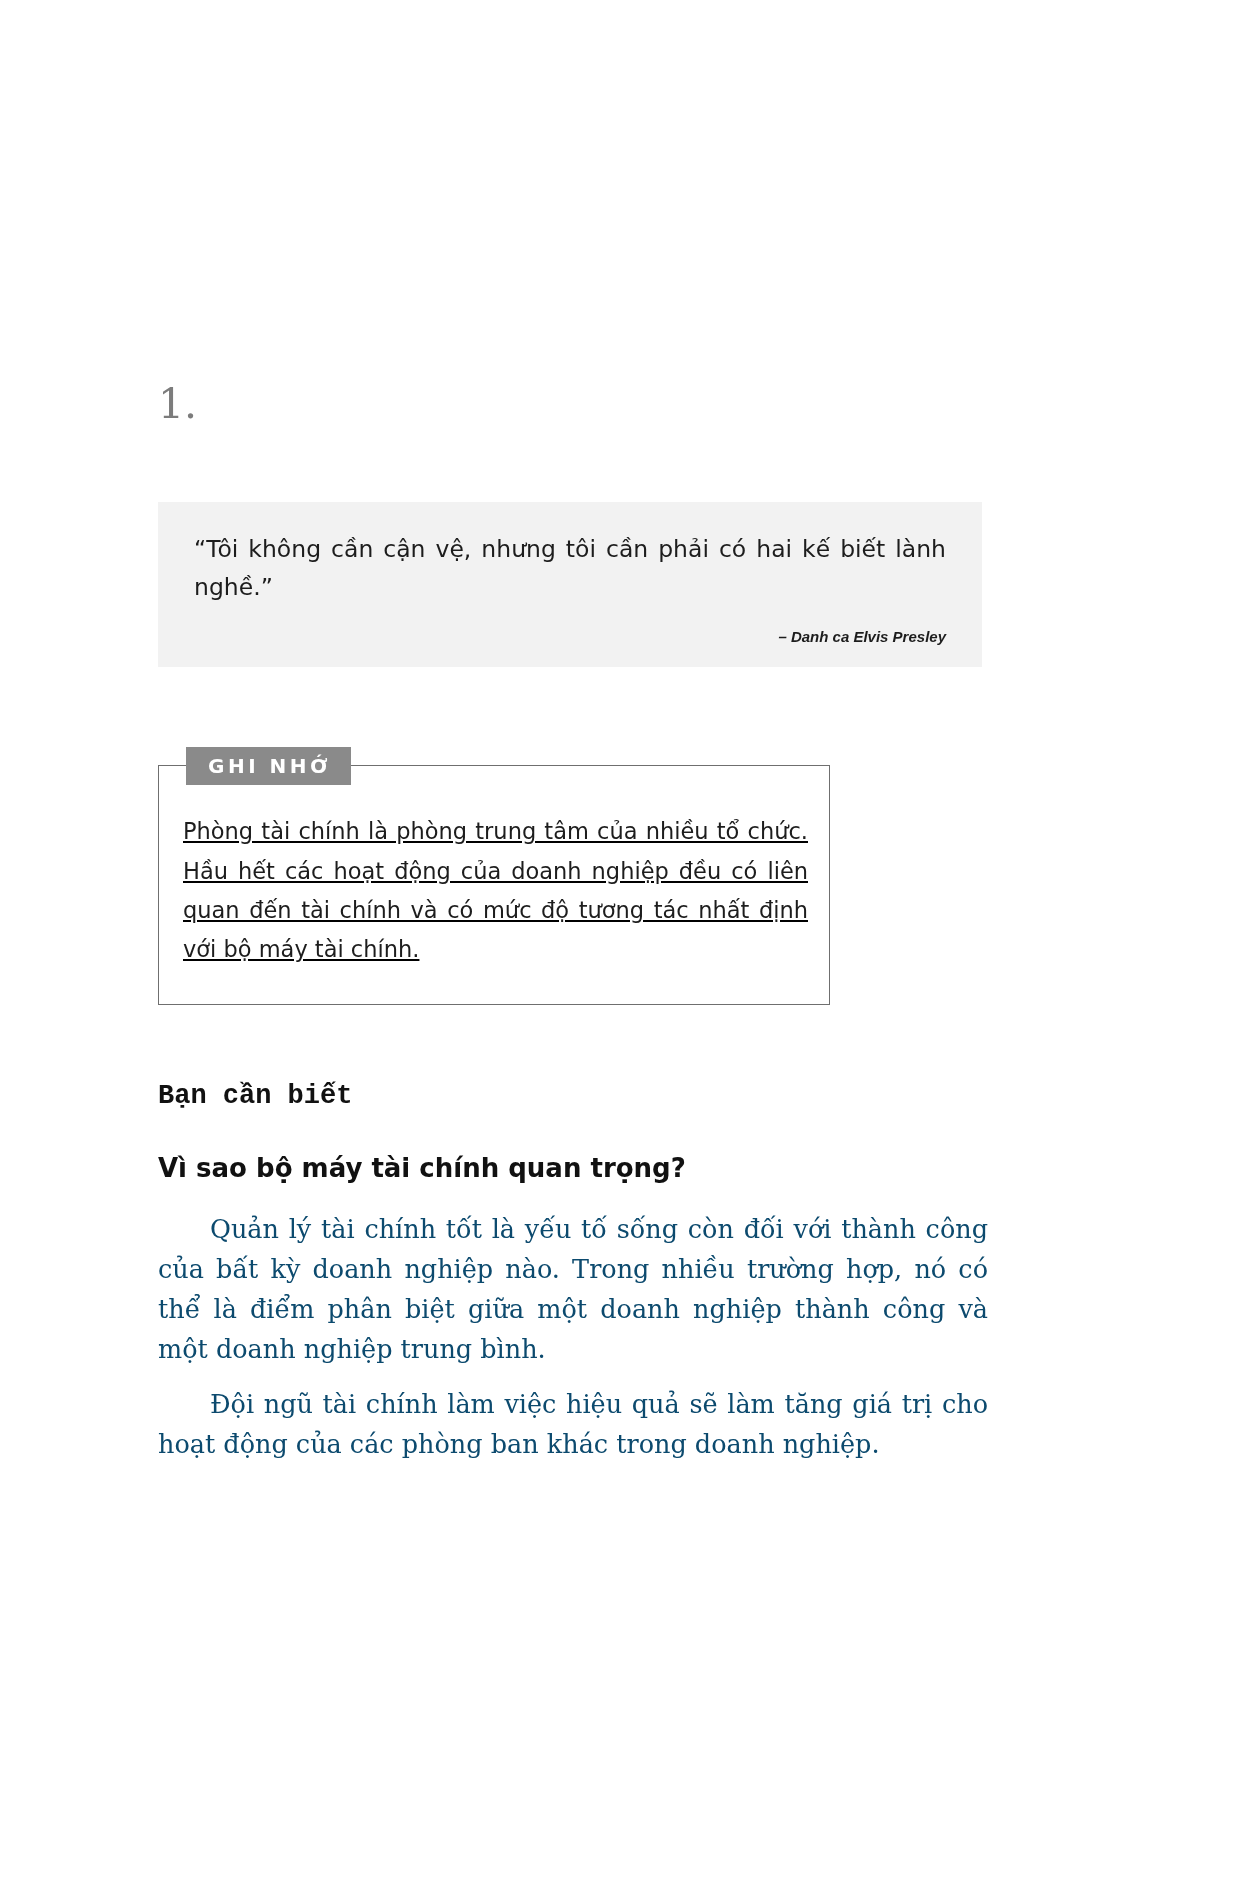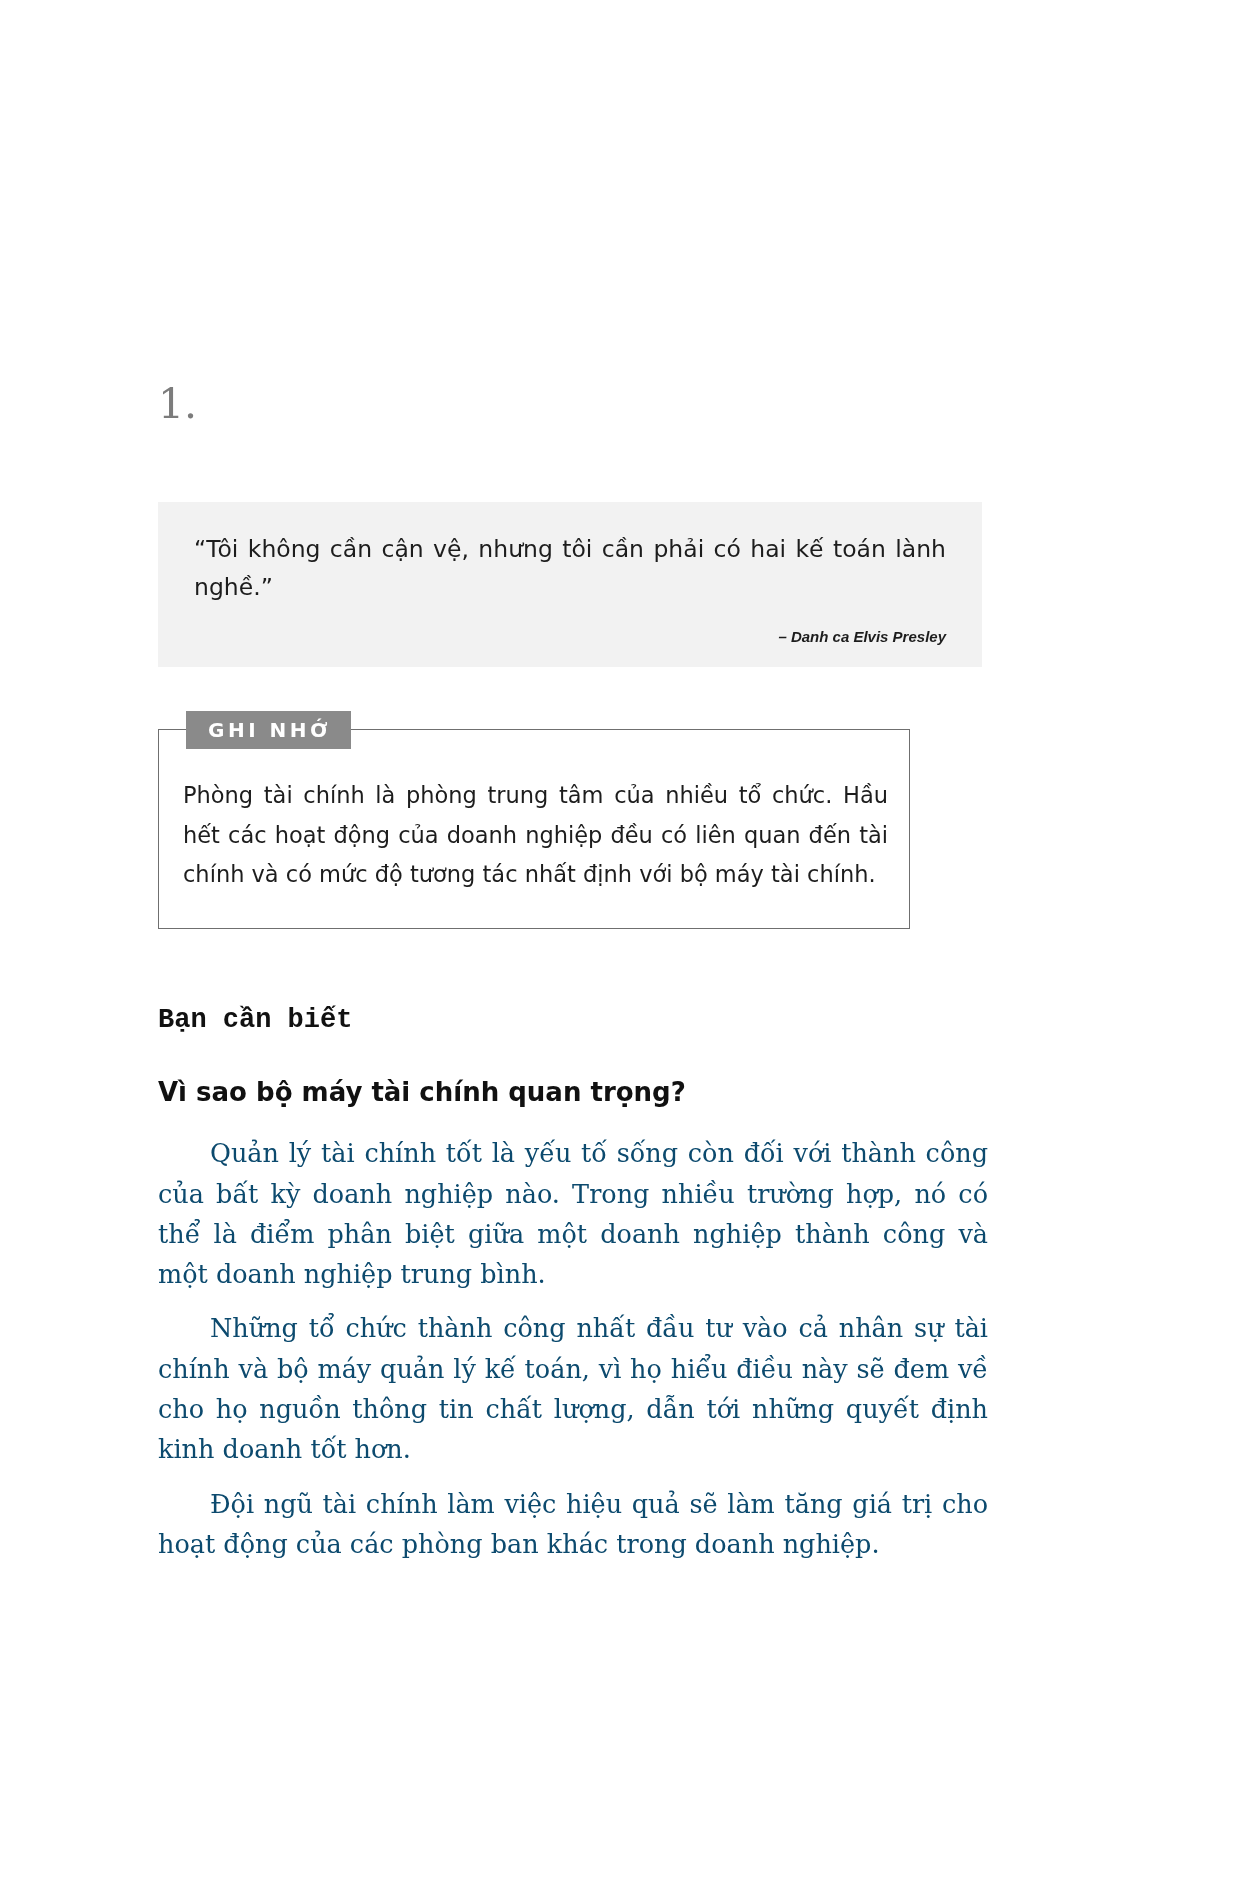--- a/index.html
+++ b/index.html
@@ -66,23 +66,24 @@
     text-align: right;
     font-family: Liberation Sans, sans-serif;
     font-style: italic;
     font-weight: bold;
     font-size: 15px;
     color: #1d1d1d;
   }
 
   
   .note-wrap {
-    margin-top: 62px;
+    margin-top: 98px;
     position: relative;
-    width: 752px;
+    width: 672px;
+    text-decoration: underline;
   }
   .note-box {
     border: 1.5px solid #6f6f6f;
     padding: 46px 21px 34px 24px;
     box-sizing: border-box;
   }
   .note-label {
     position: absolute;
     top: -18px;
     left: 28px;
@@ -138,32 +139,31 @@
 <body>
 
 <div class="page">
   <div class="content">
 
     <div class="chapter">
       <div class="chapter-number">1.</div>
     </div>
 
     <div class="quote-box">
-      <p class="quote-text">“Tôi không cần cận vệ, nhưng tôi cần phải có hai kế toán lành nghề.”</p>
+      <p class="quote-text">“Tôi không cần cận vệ, nhưng tôi cần phải có hai kế biết lành nghề.”</p>
       <div class="quote-attrib">– Danh ca Elvis Presley</div>
     </div>
 
     <div class="note-wrap">
       <div class="note-label">GHI NHỚ</div>
       <div class="note-box">
         <p class="note-text">Phòng tài chính là phòng trung tâm của nhiều tổ chức. Hầu hết các hoạt động của doanh nghiệp đều có liên quan đến tài chính và có mức độ tương tác nhất định với bộ máy tài chính.</p>
       </div>
     </div>
 
     <h2 class="h-section">Bạn cần biết</h2>
     <h3 class="h-sub">Vì sao bộ máy tài chính quan trọng?</h3>
 
     <p class="body-p">Quản lý tài chính tốt là yếu tố sống còn đối với thành công của bất kỳ doanh nghiệp nào. Trong nhiều trường hợp, nó có thể là điểm phân biệt giữa một doanh nghiệp thành công và một doanh nghiệp trung bình.</p>
-    <p class="body-p">Những tổ chức thành công nhất đầu tư vào cả nhân sự tài chính và bộ máy quản lý kế toán, vì họ hiểu điều này sẽ đem về cho họ nguồn thông tin chất lượng, dẫn tới những quyết định kinh doanh tốt hơn.</p>
     <p class="body-p">Đội ngũ tài chính làm việc hiệu quả sẽ làm tăng giá trị cho hoạt động của các phòng ban khác trong doanh nghiệp.</p>
 
   </div>
 </div>
 
 </body></html>

